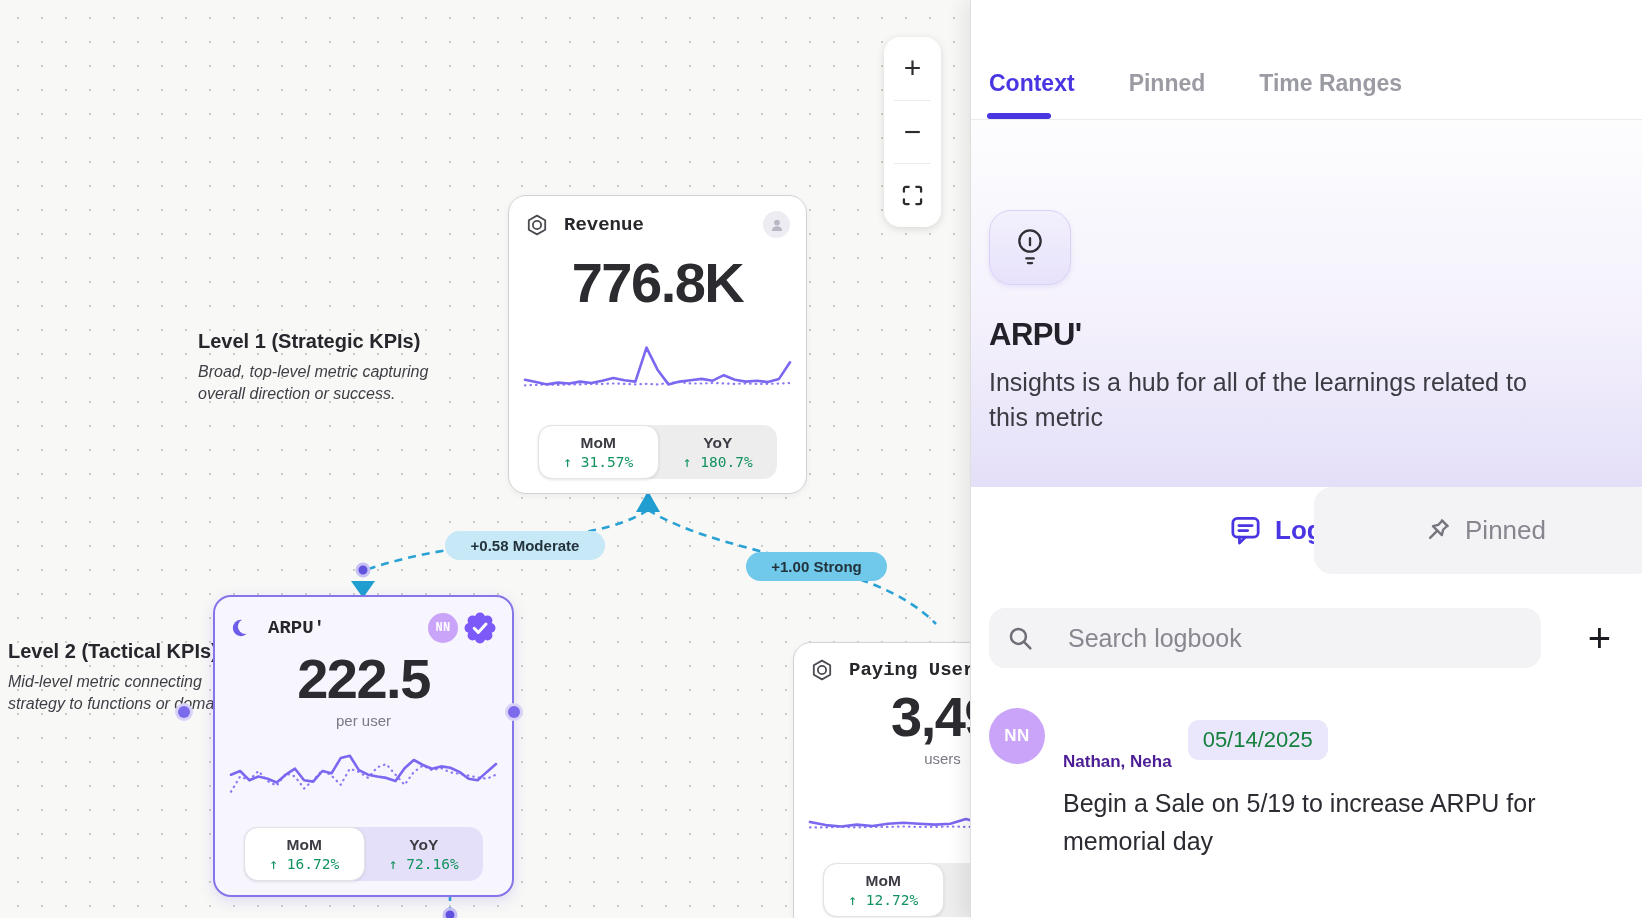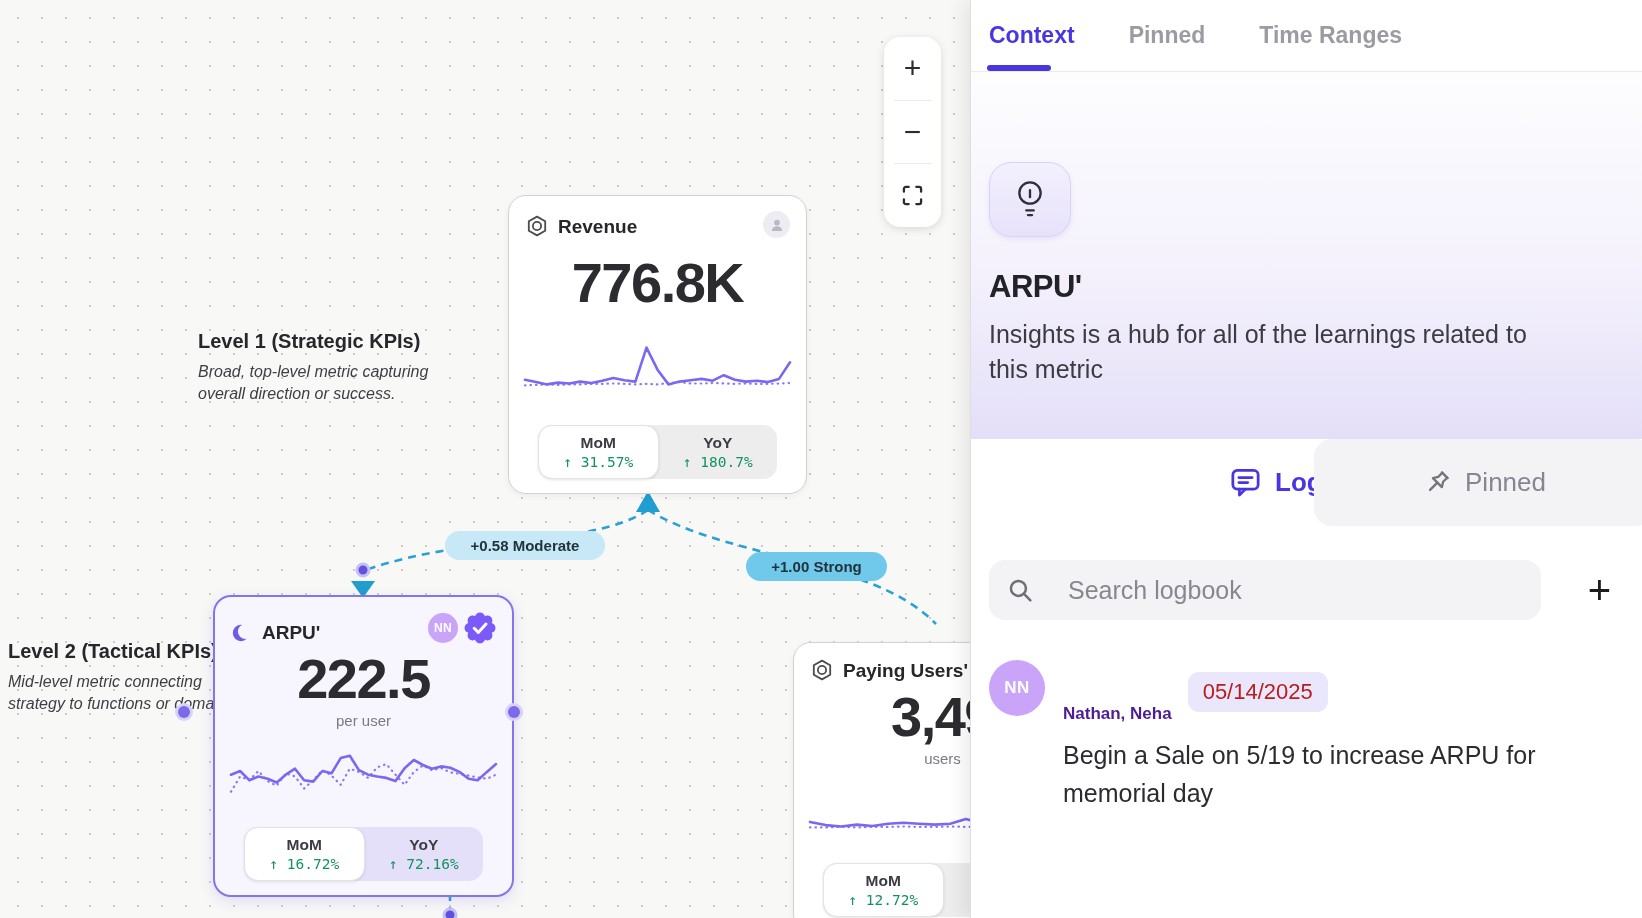--- a/index.html
+++ b/index.html
@@ -16,21 +16,21 @@
   .level-label p{margin:8px 0 0;font-size:16px;color:#3e3e46;line-height:22px;white-space:nowrap;font-style:italic;}
   .lvl1{left:198px;top:330px;}
   .lvl2{left:8px;top:640px;}
 
   .metric-card{position:absolute;z-index:2;display:flex;flex-direction:column;border-radius:18px;
     background:#fff;border:1.5px solid #d2d2d4;box-shadow:0 2px 6px rgba(40,40,60,.06);}
   .card-rev{left:508px;top:195px;width:297px;height:297px;}
   .card-arpu{left:213px;top:595px;width:297px;height:298px;background:#f7f5fe;border:2px solid #8476e8;
     box-shadow:0 4px 14px rgba(110,90,230,.18);}
   .card-pay{left:793px;top:642px;width:297px;height:288px;}
-  .card-head{display:flex;align-items:flex-end;gap:9px;padding:15px 16px 0;}
+  .card-head{display:flex;align-items:center;gap:15px;padding:15px 16px 0;font-family:Liberation Mono, monospace;}
   .card-title{font-size:19px;font-weight:700;color:#26262b;white-space:nowrap;}
   .head-right{margin-left:auto;display:flex;align-items:center;gap:6px;}
   .owner-avatar{width:27px;height:27px;border-radius:50%;background:#ececf2;display:flex;align-items:center;justify-content:center;}
   .mini-avatar{width:30px;height:30px;border-radius:50%;background:#c9a4f8;color:#fff;font-size:12px;font-weight:700;
     display:flex;align-items:center;justify-content:center;letter-spacing:.3px;}
   .big-value{text-align:center;margin-top:14px;font-size:56px;font-weight:700;color:#2b2b30;letter-spacing:-1.5px;line-height:62px;white-space:nowrap;}
   .card-arpu .big-value,.card-pay .big-value{margin-top:4px;}
   .unit{text-align:center;font-size:15px;color:#7a7a85;margin-top:2px;}
   .spark{display:block;margin:14px 12px 0;height:56px;width:273px;}
   .card-rev .spark{margin-top:24px;}
@@ -50,21 +50,21 @@
     box-shadow:0 0 0 3px #d9d2f8;}
 
   .zoom-controls{position:absolute;left:884px;top:37px;width:57px;height:190px;z-index:4;background:#fff;border-radius:16px;
     box-shadow:0 2px 8px rgba(0,0,0,.13);display:flex;flex-direction:column;}
   .zoom-btn{flex:1;display:flex;align-items:center;justify-content:center;font-size:30px;font-weight:500;color:#2b2b30;cursor:pointer;}
   .zoom-divider{height:1px;background:#ececec;margin:0 10px;}
 
   
   .panel{position:absolute;left:970px;top:0;width:672px;height:918px;background:#fff;z-index:10;
     border-left:1px solid #dededf;box-shadow:-8px 0 16px rgba(0,0,0,.07);}
-  .panel-tabs{height:71px;border-bottom:1px solid #ebebee;display:flex;align-items:center;gap:54px;padding:0 0 0 18px;position:relative;}
+  .panel-tabs{height:71px;border-bottom:1px solid #ebebee;display:flex;align-items:center;gap:54px;padding:0 0 0 18px;position:relative;margin-top:48px;}
   .ptab{font-size:23px;font-weight:600;color:#9b9ba4;cursor:pointer;}
   .ptab.active{color:#4936e2;}
   .ptab-underline{position:absolute;left:16px;bottom:0;width:64px;height:6px;border-radius:3px;background:#4936e2;}
   .panel-header{height:367px;background:linear-gradient(180deg,#fdfdfe 0%,#f4f1fc 55%,#e4dff8 100%);padding:0 18px;}
   .bulb-tile{position:relative;top:90px;width:80px;height:73px;border-radius:22px;
     background:linear-gradient(180deg,#f3f0fd,#e7e2fb);border:1.5px solid #d9d1f7;
     display:flex;align-items:center;justify-content:center;box-shadow:0 2px 5px rgba(120,100,220,.12);}
   .panel-metric-title{position:relative;top:122px;font-size:31px;font-weight:700;color:#222228;letter-spacing:-.5px;}
   .panel-metric-desc{position:relative;top:134px;font-size:25px;color:#3b3b42;line-height:35px;width:576px;}
   .subtabs{height:87px;display:flex;position:relative;}
@@ -74,21 +74,21 @@
     display:flex;align-items:center;justify-content:center;gap:13px;font-size:26px;font-weight:500;color:#86868f;cursor:pointer;}
   .search-row{margin:34px 18px 0;display:flex;align-items:center;}
   .search-box{width:552px;height:60px;background:#f3f3f5;border-radius:16px;display:flex;align-items:center;padding:0 0 0 18px;box-sizing:border-box;cursor:text;gap:20px;}
   .search-placeholder{font-size:25px;color:#87878f;margin-left:14px;}
   .add-btn{margin-left:auto;margin-right:14px;font-size:40px;font-weight:300;color:#1c1c21;line-height:40px;cursor:pointer;}
   .entry{display:flex;margin:40px 18px 0;gap:18px;}
   .entry-avatar{width:56px;height:56px;border-radius:50%;background:#c9a4f8;color:#fff;font-size:17px;font-weight:700;
     display:flex;align-items:center;justify-content:center;flex:0 0 auto;letter-spacing:.4px;}
   .entry-head{display:flex;align-items:center;gap:16px;}
   .entry-author{font-size:17px;font-weight:600;color:#4c1d95;margin-top:44px;}
-  .entry-date{background:#eae7fc;color:#b91c1c;font-size:22px;padding:7px 15px;border-radius:11px;}
+  .entry-date{background:#eae7fc;color:#15803d;font-size:22px;padding:7px 15px;border-radius:11px;}
   .entry-text{margin-top:12px;font-size:25px;color:#2b2b31;line-height:38px;width:500px;}
 
   .icon{display:block;}
 </style>
 </head>
 <body>
 
 <div class="canvas">
 
   <svg class="edge-layer">

